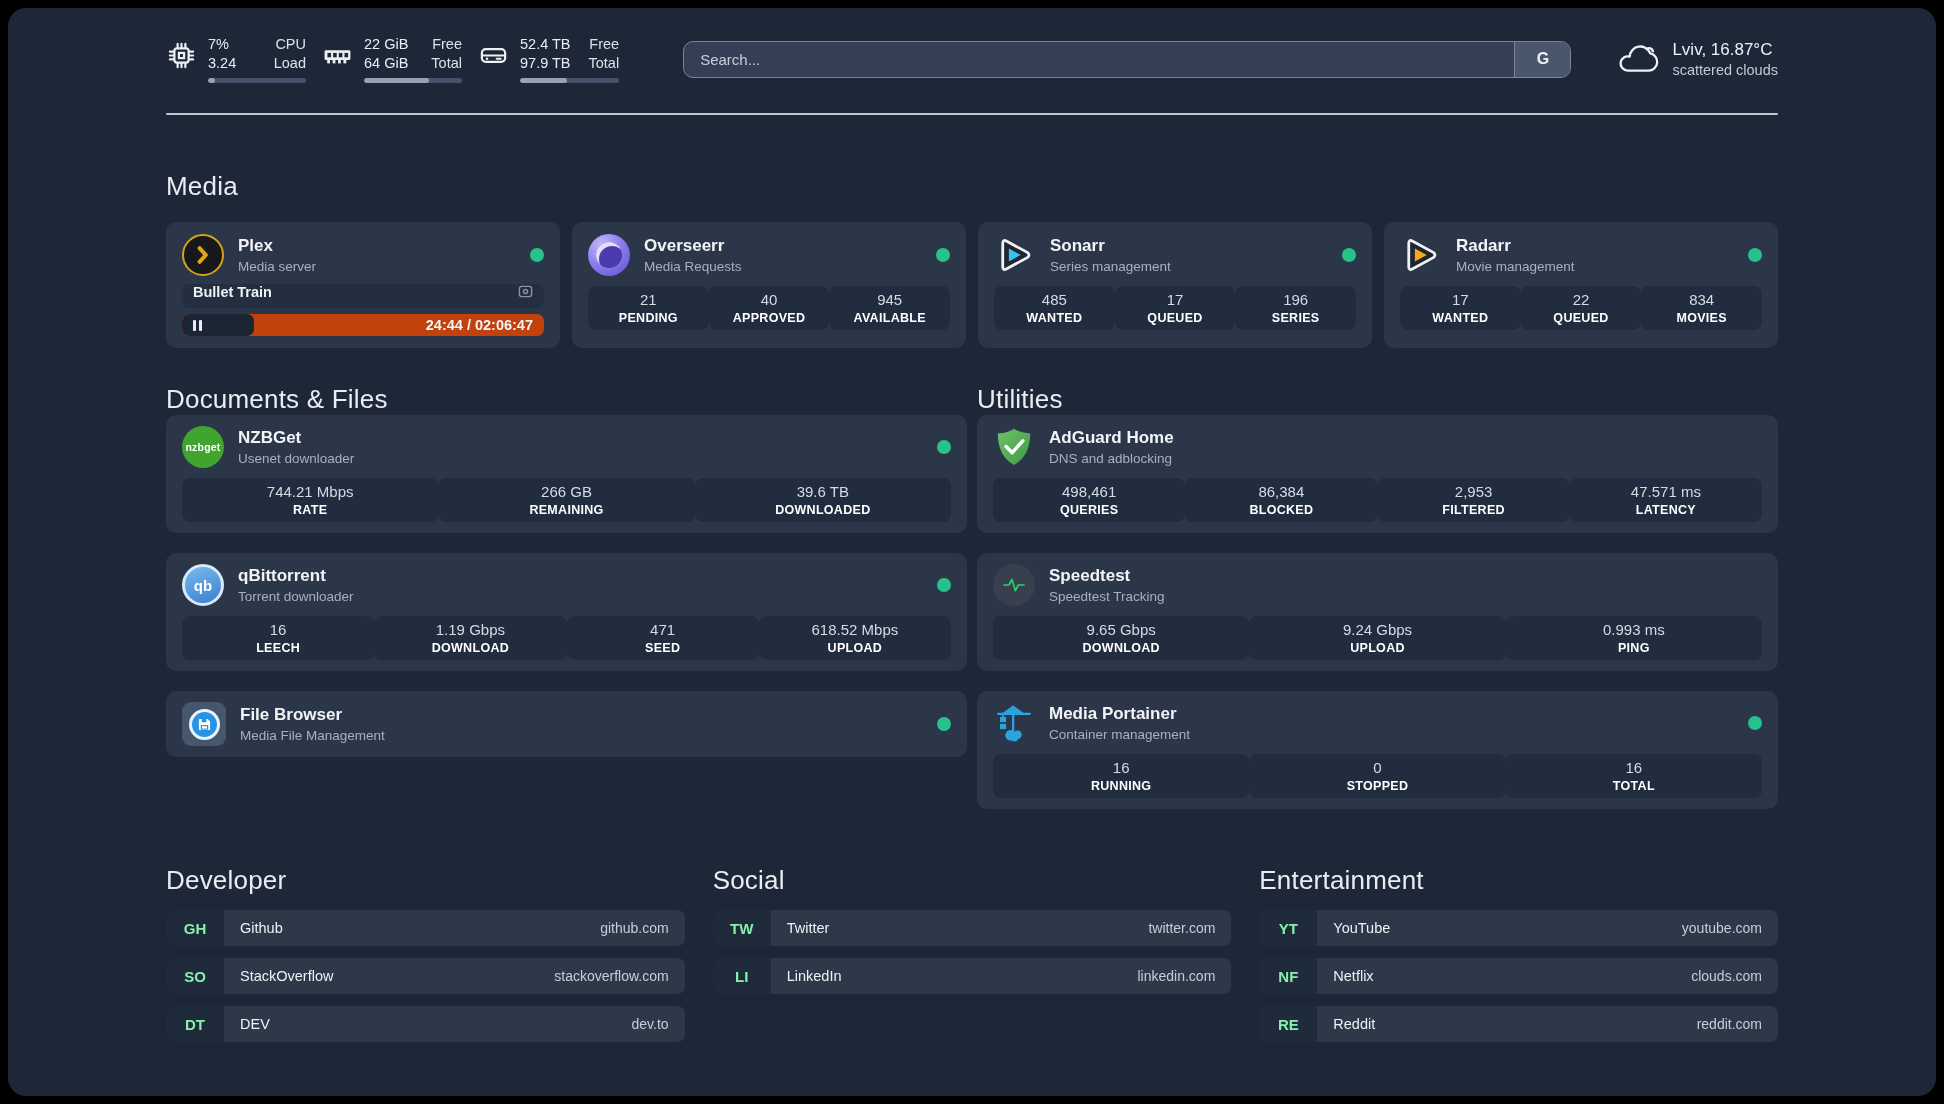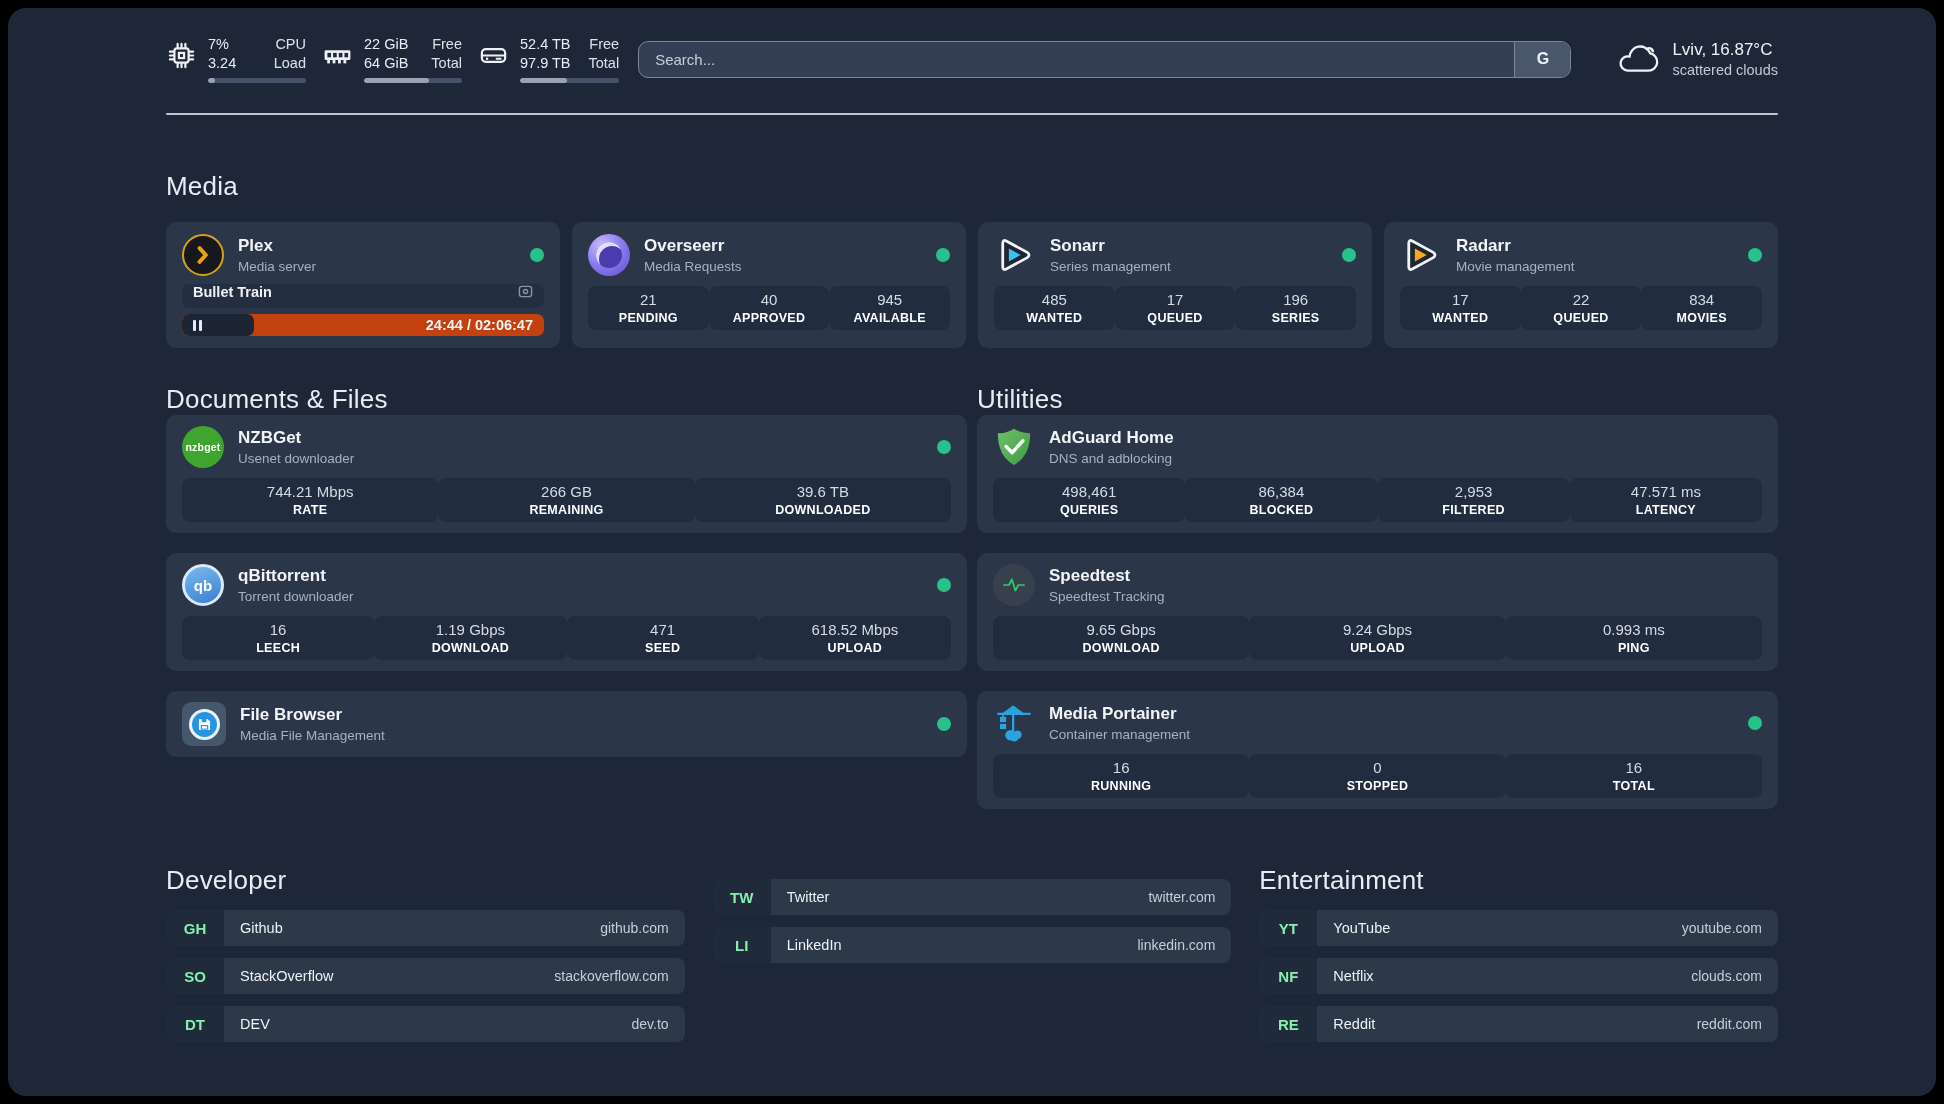--- a/index.html
+++ b/index.html
@@ -14,21 +14,21 @@
   
   header{display:flex;align-items:center;margin-top:24px;height:54px}
   .hstats{display:flex;gap:16px;flex:none}
   .hstat{display:flex;gap:11px;align-items:center}
   .hicon{width:31px;height:31px;color:#edf0f4;flex:none;margin-top:-8px}
   .hs-body{display:flex;flex-direction:column}
   .hs-text{display:flex;justify-content:space-between;gap:18px;min-width:98px;font-size:14.5px;line-height:1.28;color:#e9edf3;font-weight:500}
   .hs-labels{text-align:right;color:#dde2ea}
   .hs-bar{margin-top:5px;height:5px;border-radius:3px;background:#46526a;overflow:hidden}
   .hs-fill{height:100%;background:#99a2b3;border-radius:3px}
-  .search{flex:1;display:flex;align-items:stretch;height:37px;margin:0 44px 0 19px;border:1.5px solid #7b8598;border-radius:10px;background:#343f55;overflow:hidden}
+  .search{flex:1;display:flex;align-items:stretch;height:37px;margin:0 44px 0 64px;border:1.5px solid #7b8598;border-radius:10px;background:#343f55;overflow:hidden}
   .search input{flex:1;background:transparent;border:0;outline:0;color:#e9edf3;font-size:15px;padding:0 16px;font-family:inherit}
   .search input::placeholder{color:#c9cfd9}
   .sbtn{width:56px;border:0;border-left:1.5px solid #7b8598;background:#4a566c;color:#eef1f6;font-size:16px;font-weight:700;font-family:inherit;cursor:pointer}
   .weather{display:flex;align-items:center;gap:13px;flex:none}
   .wicon{width:44px;height:32px;color:#eef1f6}
   .wl1{font-size:17px;font-weight:500;color:#eef1f6}
   .wl2{font-size:14.5px;color:#c3cad5;margin-top:2px}
   .divider{height:2px;background:var(--divider);opacity:.92;border-radius:1px;margin-top:27px}
 
   
@@ -513,20 +513,21 @@
       <div class="bmrow">
         <span class="bmbadge">DT</span>
         <span class="bmmain">
             <span class="bmname">DEV</span>
             <span class="bmurl">dev.to</span>
           </span>
       </div>
     </div>
 
     <div class="bmcol">
+      <h2 class="sec">Social</h2>
       <div class="bmrow">
         <span class="bmbadge">TW</span>
         <span class="bmmain">
             <span class="bmname">Twitter</span>
             <span class="bmurl">twitter.com</span>
           </span>
       </div>
       <div class="bmrow">
         <span class="bmbadge">LI</span>
         <span class="bmmain">

